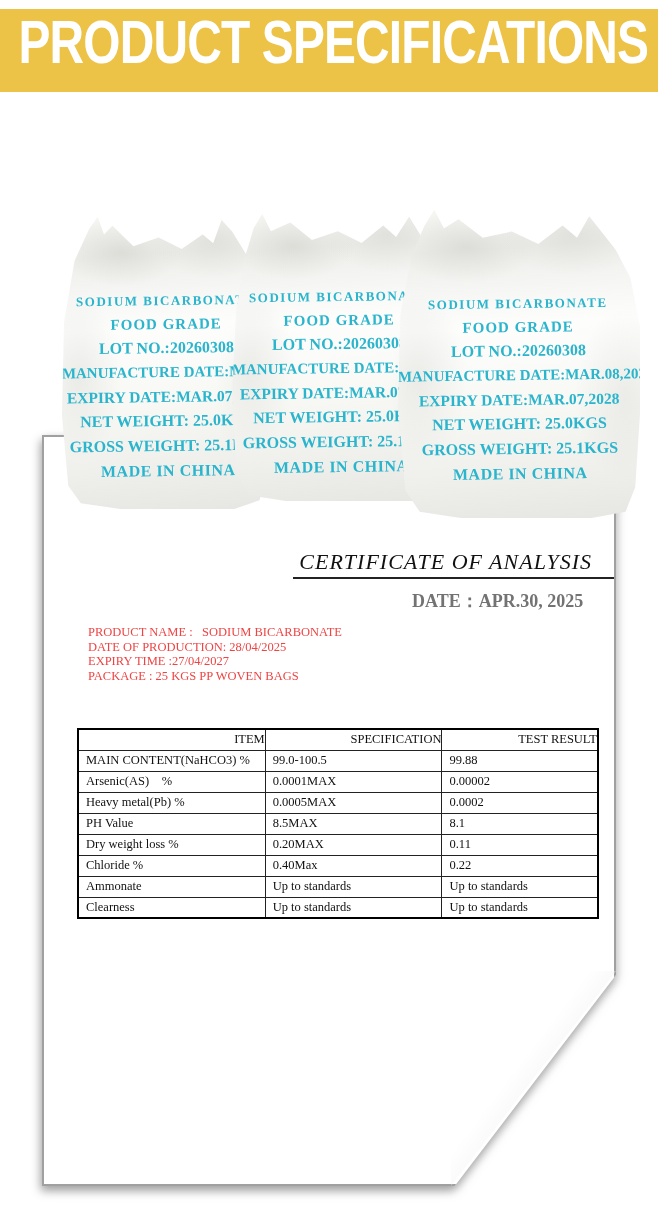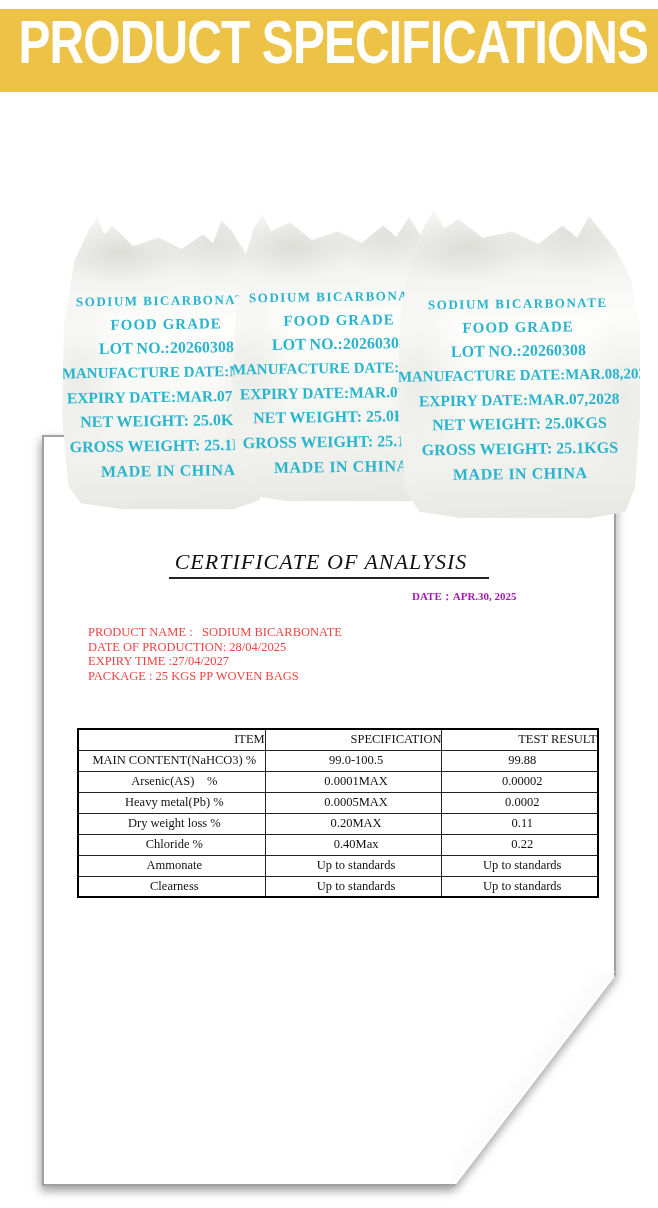--- a/index.html
+++ b/index.html
@@ -83,43 +83,43 @@
       rgba(255,255,255,0) 42%,
       rgba(242,242,242,0.85) 60%,
       #f9f9f9 70%,
       #dedede 83%,
       #ababab 94%,
       #8d8d8d 98%,
       #a5a5a5 100%);
     clip-path:polygon(0 0, 100% 0, 0 100%);
   }
 
-  .cert-title { position:absolute; left:0; top:112px; width:100%; text-align:center; }
+  .cert-title { position:absolute; left:0; top:112px; width:100%; text-align:right; }
   .cert-title span {
     font-style:italic; font-size:22px; letter-spacing:1px; color:#111;
     border-bottom:2px solid #222; padding:0 22px 3px 6px;
   }
   .cert-date {
     position:absolute; left:368px; top:152px;
-    font-size:11px; font-weight:700; color:#a21caf; white-space:nowrap;
+    font-size:18px; font-weight:700; color:#737373; white-space:nowrap;
   }
   .cert-info {
     position:absolute; left:44px; top:188px;
     font-size:12.5px; color:#ef4444; line-height:14.6px;
   }
   .cert-info div { white-space:pre; }
 
   .cert-table {
     position:absolute; left:33px; top:291px; width:522px;
     border-collapse:collapse; font-size:12.5px; color:#111;
     border:2px solid #000;
   }
   .cert-table th, .cert-table td {
     border:1px solid #222; height:21px; padding:0 2px 0 7px;
-    font-weight:400; text-align:center; white-space:pre;
+    font-weight:400; text-align:left; white-space:pre;
   }
   .cert-table th { text-align:right; padding:0; }
   .col-item { width:36%; } .col-spec { width:34%; } .col-result { width:30%; }
 </style>
 </head>
 <body>
 
 <div>
 
   <header class="banner">
@@ -203,20 +203,25 @@
             <td>Arsenic(AS)    %</td>
             <td>0.0001MAX</td>
             <td>0.00002</td>
           </tr>
           <tr>
             <td>Heavy metal(Pb) %</td>
             <td>0.0005MAX</td>
             <td>0.0002</td>
           </tr>
           <tr>
+            <td>PH Value</td>
+            <td>8.5MAX</td>
+            <td>8.1</td>
+          </tr>
+          <tr>
             <td>Dry weight loss %</td>
             <td>0.20MAX</td>
             <td>0.11</td>
           </tr>
           <tr>
             <td>Chloride %</td>
             <td>0.40Max</td>
             <td>0.22</td>
           </tr>
           <tr>

